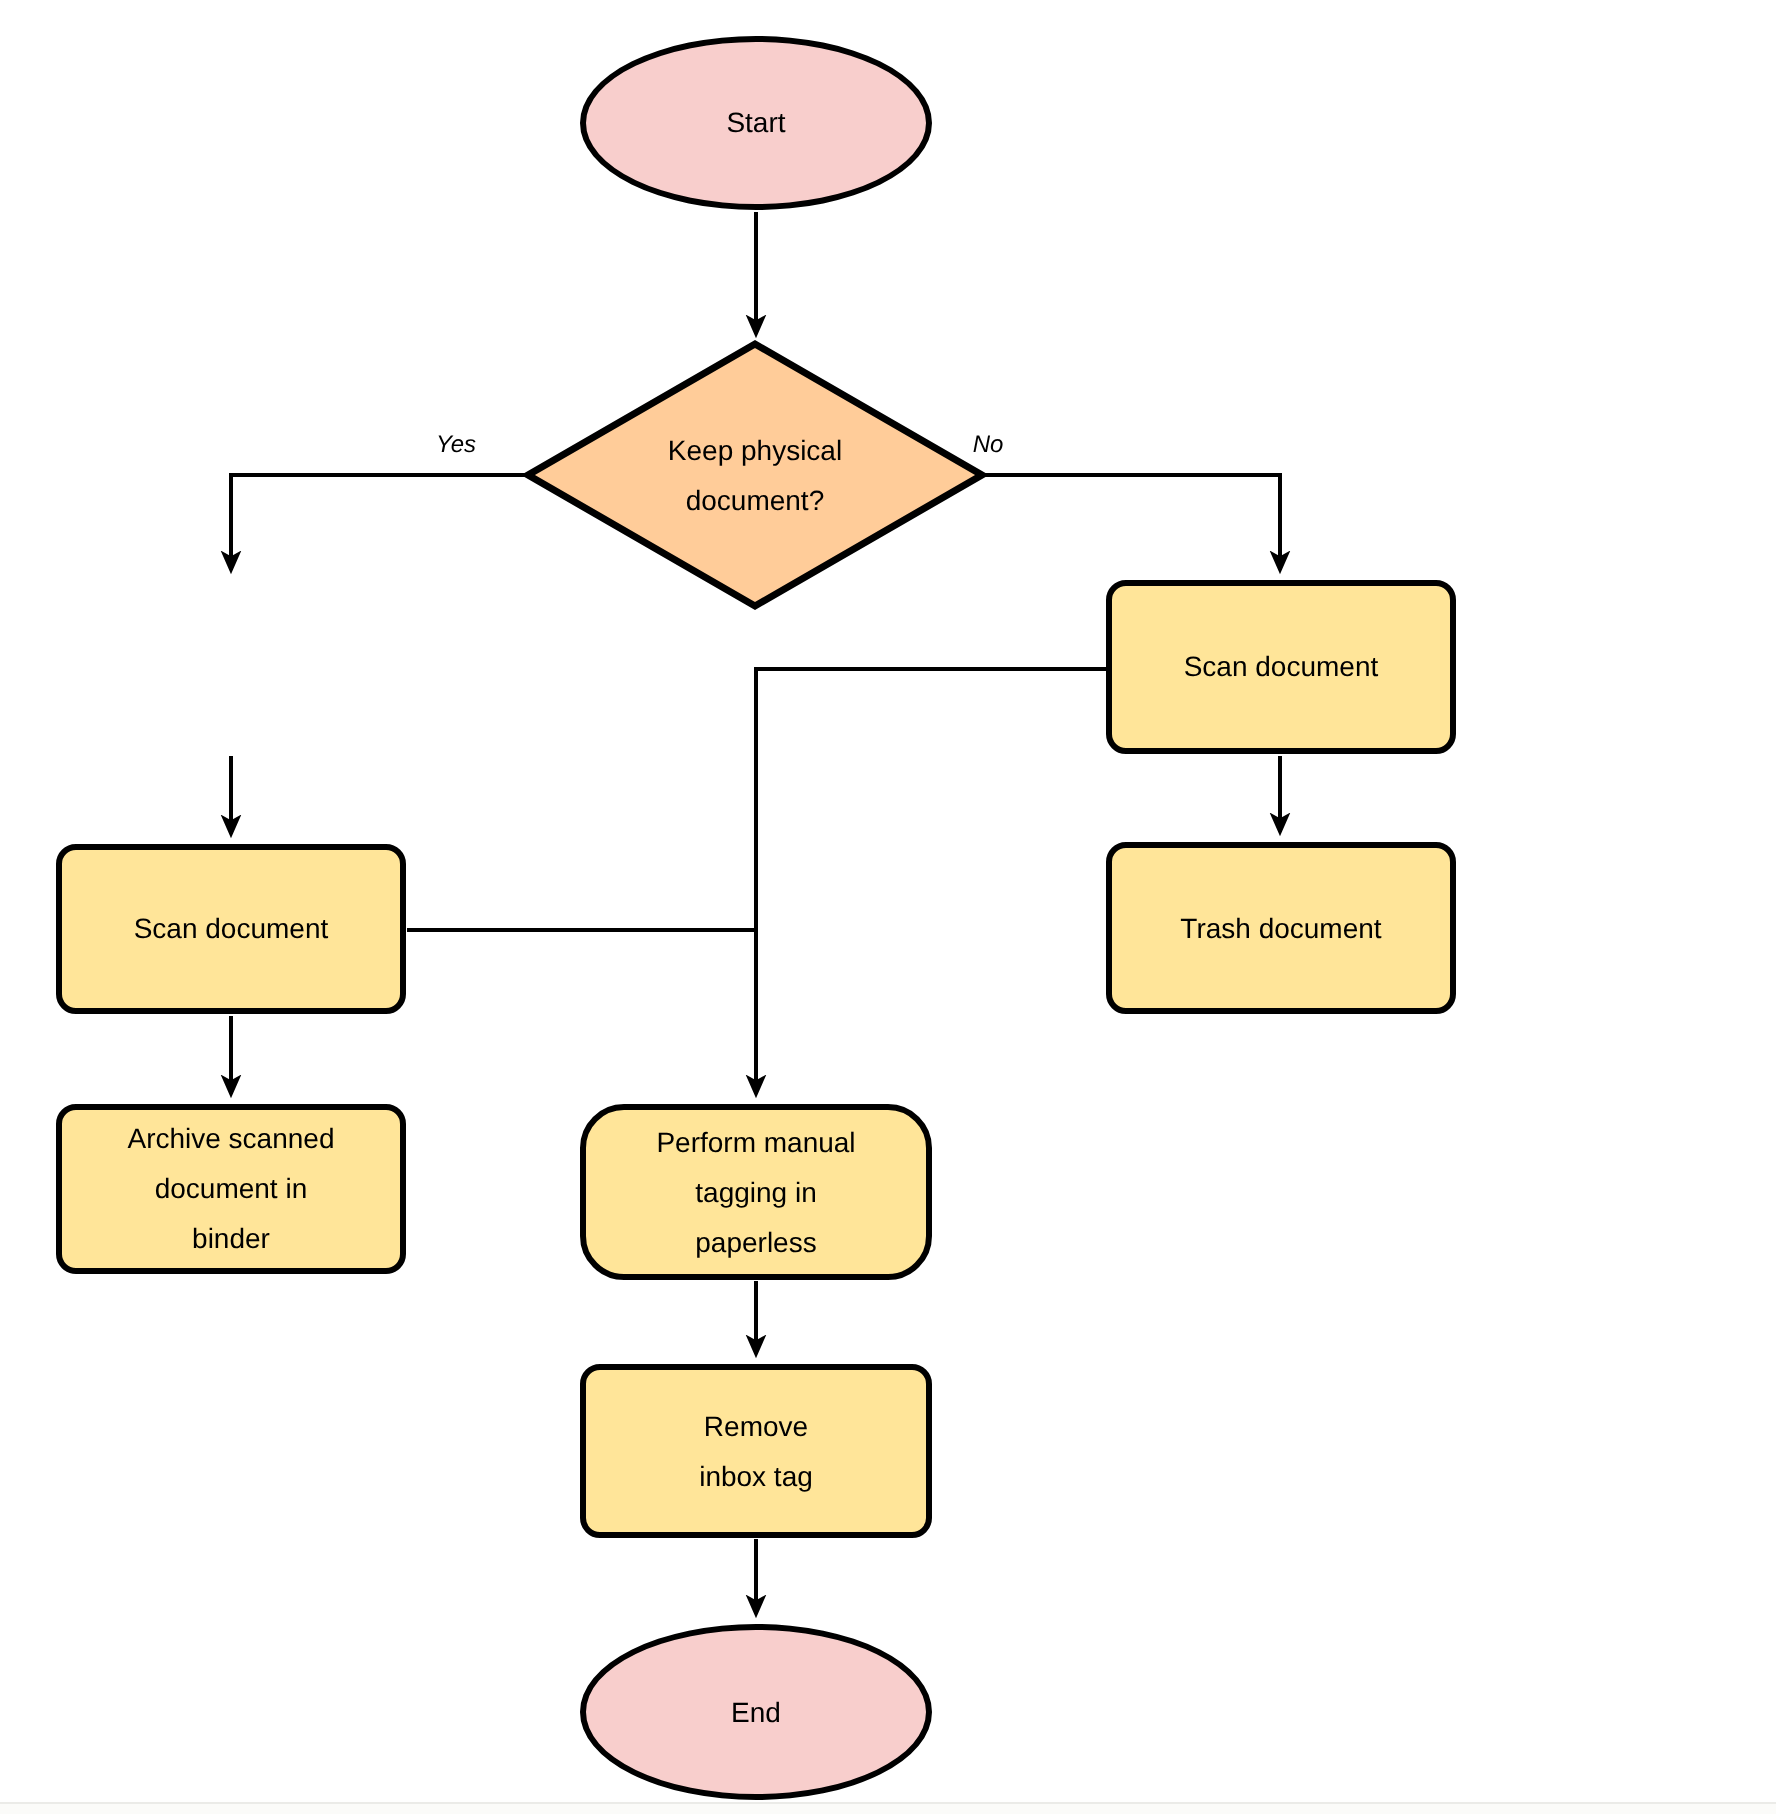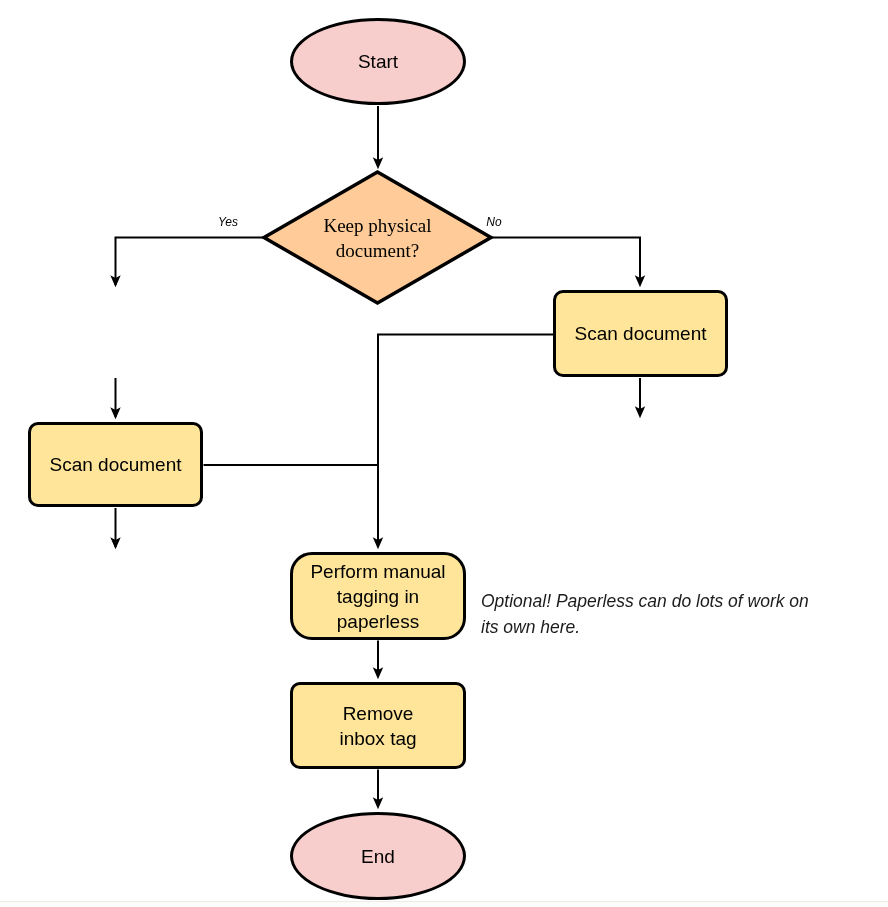--- a/index.html
+++ b/index.html
@@ -5,21 +5,21 @@
   html, body { margin: 0; padding: 0; background: #ffffff; }
   body { width: 888px; height: 907px; position: relative; overflow: hidden;
          font-family: "Liberation Sans", sans-serif; color: #000; }
 
   #canvas { position: relative; width: 888px; height: 907px; }
 
   svg.connector-layer { position: absolute; left: 0; top: 0; z-index: 1; }
 
   .node { position: absolute; z-index: 2; display: flex; align-items: center; justify-content: center;
           text-align: center; box-sizing: border-box; }
-  .label { white-space: pre-line; font-size: 19px; line-height: 25px; color: #000; }
+  .label { white-space: pre-line; font-size: 14px; line-height: 25px; color: #000; }
 
   .terminator { background: #f8cecc; border: 3px solid #000; border-radius: 50%; }
   .process    { background: #ffe599; border: 3px solid #000; border-radius: 10px; }
 
   .decision-label { position: absolute; z-index: 3; display: flex; align-items: center; justify-content: center;
                     text-align: center; background: transparent; }
 
   .edge-label { position: absolute; z-index: 3; font-size: 12px; line-height: 18px; text-align: center; font-style: italic; }
 
   .annotation { position: absolute; z-index: 3; font-style: italic; font-size: 17.5px; line-height: 26px;
@@ -51,47 +51,53 @@
     <path d="M378,640.5 L378,677" fill="none" stroke="#000" stroke-width="2" marker-end="url(#arrowhead)"></path>
     <path d="M378,769.5 L378,807" fill="none" stroke="#000" stroke-width="2" marker-end="url(#arrowhead)"></path>
 
     <polygon points="377.5,172 491,237.5 377.5,303 264,237.5" fill="#ffcc99" stroke="#000" stroke-width="3.5"></polygon>
   </svg>
 
   <div class="node terminator" style="left:290px; top:18px; width:176px; height:87px;">
     <span class="label">Start</span>
   </div>
 
-  <div class="decision-label" style="left:297px; top:210px; width:161px; height:55px;font-family:Liberation Serif, serif;">
+  <div class="decision-label" style="left:297px; top:210px; width:161px; height:55px;">
     <span class="label">Keep physical
 document?</span>
   </div>
 
   <div class="edge-label" style="left:205px; top:213px; width:46px;">Yes</div>
   <div class="edge-label" style="left:471px; top:213px; width:46px;">No</div>
 
 
   <div class="node process" style="left:28px; top:422px; width:175px; height:85px;">
     <span class="label">Scan document</span>
   </div>
 
+  <div class="node process" style="left:28px; top:552px; width:175px; height:85px;">
+    <span class="label">Archive scanned
+document in
+binder</span>
+  </div>
 
   <div class="node process" style="left:553px; top:290px; width:175px; height:87px;">
     <span class="label">Scan document</span>
   </div>
 
+  <div class="node process" style="left:553px; top:421px; width:175px; height:86px;">
+    <span class="label">Trash document</span>
+  </div>
 
   <div class="node process" style="left:290px; top:552px; width:176px; height:88px;border-radius:22px;">
     <span class="label">Perform manual
 tagging in
 paperless</span>
   </div>
 
-  <div class="annotation" style="left:481px; top:588px; width:400px;">Optional! Paperless can do lots of work on
-its own here.</div>
 
   <div class="node terminator" style="left:290px; top:812px; width:176px; height:88px;">
     <span class="label">End</span>
   </div>
 
   <div class="node process" style="left:290px; top:682px; width:176px; height:87px;">
     <span class="label">Remove
 inbox tag</span>
   </div>
 

